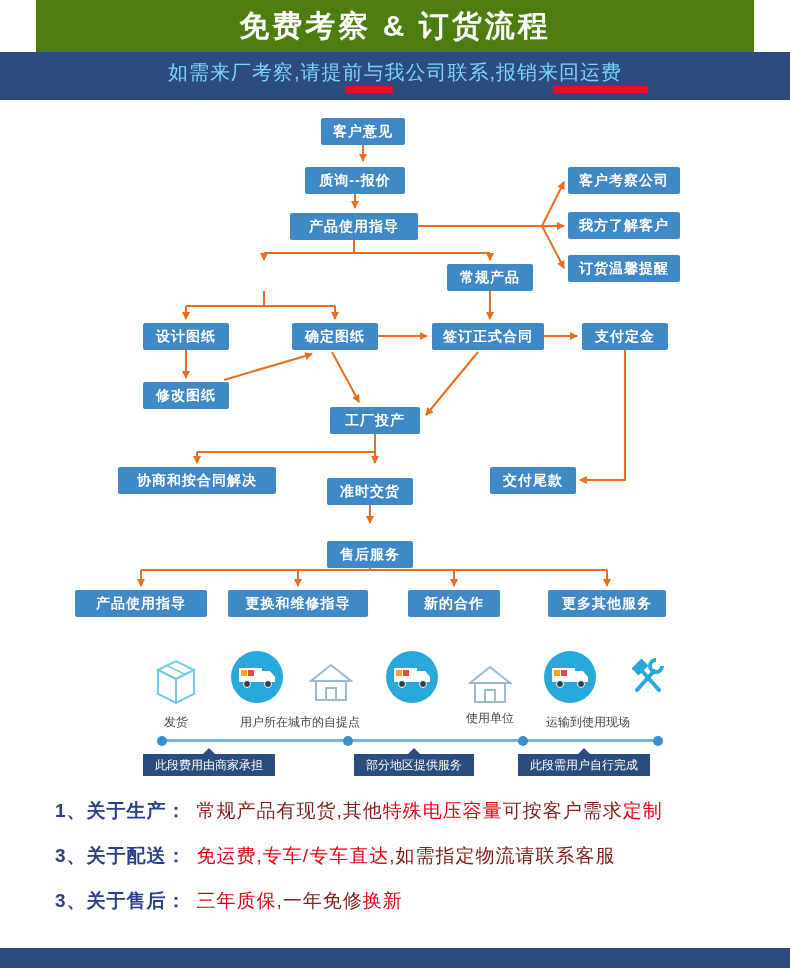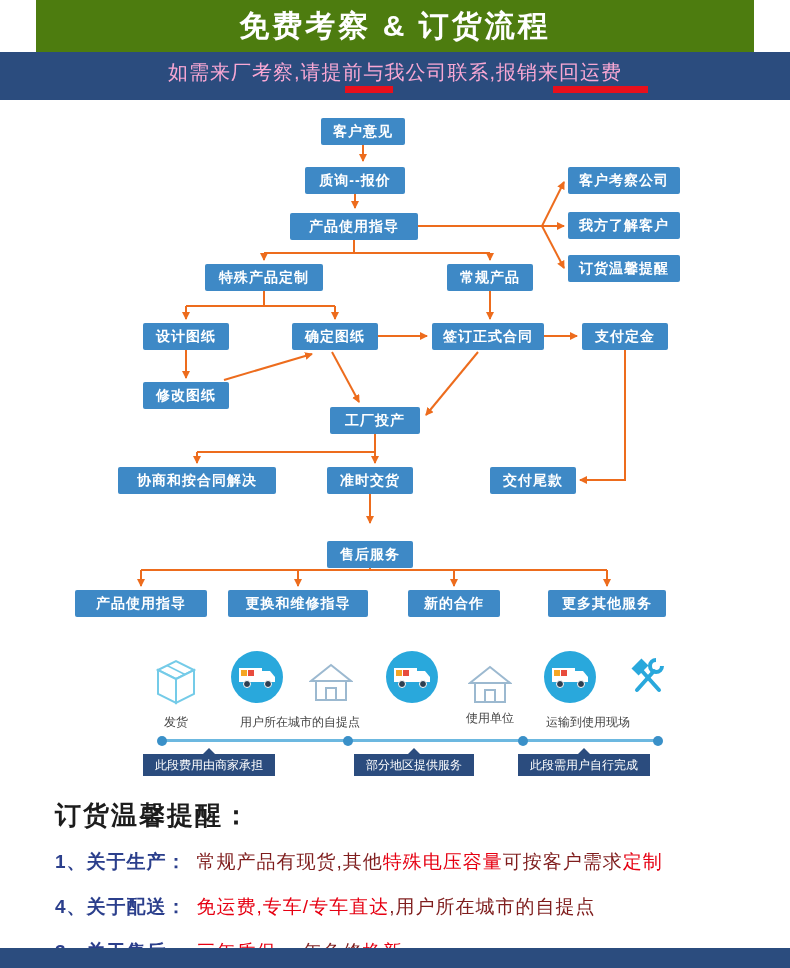--- a/index.html
+++ b/index.html
@@ -3,21 +3,21 @@
 <meta charset="utf-8">
 <style>
   * { margin:0; padding:0; box-sizing:border-box; }
   body { font-family:"Liberation Sans","DejaVu Sans",sans-serif; background:#fff; }
   .page { position:relative; width:790px; height:968px; background:#fff; overflow:hidden; margin:0 auto; }
 
   
   .header-top { margin:0 36px; height:52px; background:#4d7c0f; display:flex; align-items:center; justify-content:center; }
   .header-title { color:#fff; font-size:30px; font-weight:bold; letter-spacing:3px; }
   .header-bottom { position:relative; height:48px; background:#2b4c7e; }
-  .header-sub { color:#f9a8d4; font-size:20px; text-align:center; padding-top:7px; letter-spacing:1px; }
+  .header-sub { color:#7dd3fc; font-size:20px; text-align:center; padding-top:7px; letter-spacing:1px; }
   .red-bar { position:absolute; height:7px; background:#e8101c; top:34px; }
   .red-bar.b1 { left:345px; width:48px; }
   .red-bar.b2 { left:553px; width:95px; }
 
   
   .flowchart { position:relative; width:790px; height:540px; }
   .flow-svg { position:absolute; left:0; top:0; }
   .flow-node { position:absolute; background:#3e89c6; color:#ffffff; font-size:14px; font-weight:bold;
                display:flex; align-items:center; justify-content:center; white-space:nowrap;
                border-radius:2px; letter-spacing:1px; }
@@ -99,30 +99,29 @@
         <path d="M607,470 V486" marker-end="url(#ah)"></path>
       </g>
     </svg>
 
     <div class="flow-node" style="left:321px;top:18px;width:84px;height:27px">客户意见</div>
     <div class="flow-node" style="left:305px;top:67px;width:100px;height:27px">质询--报价</div>
     <div class="flow-node" style="left:290px;top:113px;width:128px;height:27px">产品使用指导</div>
     <div class="flow-node" style="left:568px;top:67px;width:112px;height:27px">客户考察公司</div>
     <div class="flow-node" style="left:568px;top:112px;width:112px;height:27px">我方了解客户</div>
     <div class="flow-node" style="left:568px;top:155px;width:112px;height:27px">订货温馨提醒</div>
-    <div class="flow-node" style="left:205px;top:164px;width:118px;height:27px">特殊产品定制</div>
     <div class="flow-node" style="left:447px;top:164px;width:86px;height:27px">常规产品</div>
     <div class="flow-node" style="left:143px;top:223px;width:86px;height:27px">设计图纸</div>
     <div class="flow-node" style="left:292px;top:223px;width:86px;height:27px">确定图纸</div>
     <div class="flow-node" style="left:432px;top:223px;width:112px;height:27px">签订正式合同</div>
     <div class="flow-node" style="left:582px;top:223px;width:86px;height:27px">支付定金</div>
     <div class="flow-node" style="left:143px;top:282px;width:86px;height:27px">修改图纸</div>
     <div class="flow-node" style="left:330px;top:307px;width:90px;height:27px">工厂投产</div>
     <div class="flow-node" style="left:118px;top:367px;width:158px;height:27px">协商和按合同解决</div>
-    <div class="flow-node" style="left:327px;top:367px;width:86px;height:27px">准时交货</div>
+    <div class="flow-node" style="left:327px;top:378px;width:86px;height:27px">准时交货</div>
     <div class="flow-node" style="left:490px;top:367px;width:86px;height:27px">交付尾款</div>
     <div class="flow-node" style="left:327px;top:441px;width:86px;height:27px">售后服务</div>
     <div class="flow-node" style="left:228px;top:490px;width:140px;height:27px">更换和维修指导</div>
     <div class="flow-node" style="left:75px;top:490px;width:132px;height:27px">产品使用指导</div>
     <div class="flow-node" style="left:408px;top:490px;width:92px;height:27px">新的合作</div>
     <div class="flow-node" style="left:548px;top:490px;width:118px;height:27px">更多其他服务</div>
   </div>
 
   <div class="logistics">
 
@@ -195,28 +194,27 @@
     <div class="timeline-dot" style="left:343px"></div>
     <div class="timeline-dot" style="left:518px"></div>
     <div class="timeline-dot" style="left:653px"></div>
 
     <div class="seg-tip" style="left:209px">此段费用由商家承担</div>
     <div class="seg-tip" style="left:414px">部分地区提供服务</div>
     <div class="seg-tip" style="left:584px">此段需用户自行完成</div>
   </div>
 
   <div class="reminders">
-    <div class="reminders-title">订货温馨提醒：</div>
 
     <div class="reminder-line">
       <span class="reminder-prefix">1、关于生产：</span><span class="seg-black">常规产品有现货,其他</span><span class="seg-red">特殊电压容量</span><span class="seg-black">可按客户需求</span><span class="seg-red">定制</span>
     </div>
 
     <div class="reminder-line">
-      <span class="reminder-prefix">4、关于配送：</span><span class="seg-red">免运费,专车/专车直达</span><span class="seg-black">,用户所在城市的自提点</span>
+      <span class="reminder-prefix">3、关于配送：</span><span class="seg-red">免运费,专车/专车直达</span><span class="seg-black">,如需指定物流请联系客服</span>
     </div>
 
     <div class="reminder-line">
       <span class="reminder-prefix">3、关于售后：</span><span class="seg-red">三年质保</span><span class="seg-black">,一年免修</span><span class="seg-red">换新</span>
     </div>
   </div>
 
   <div class="footer-bar"></div>
 </div>
 

